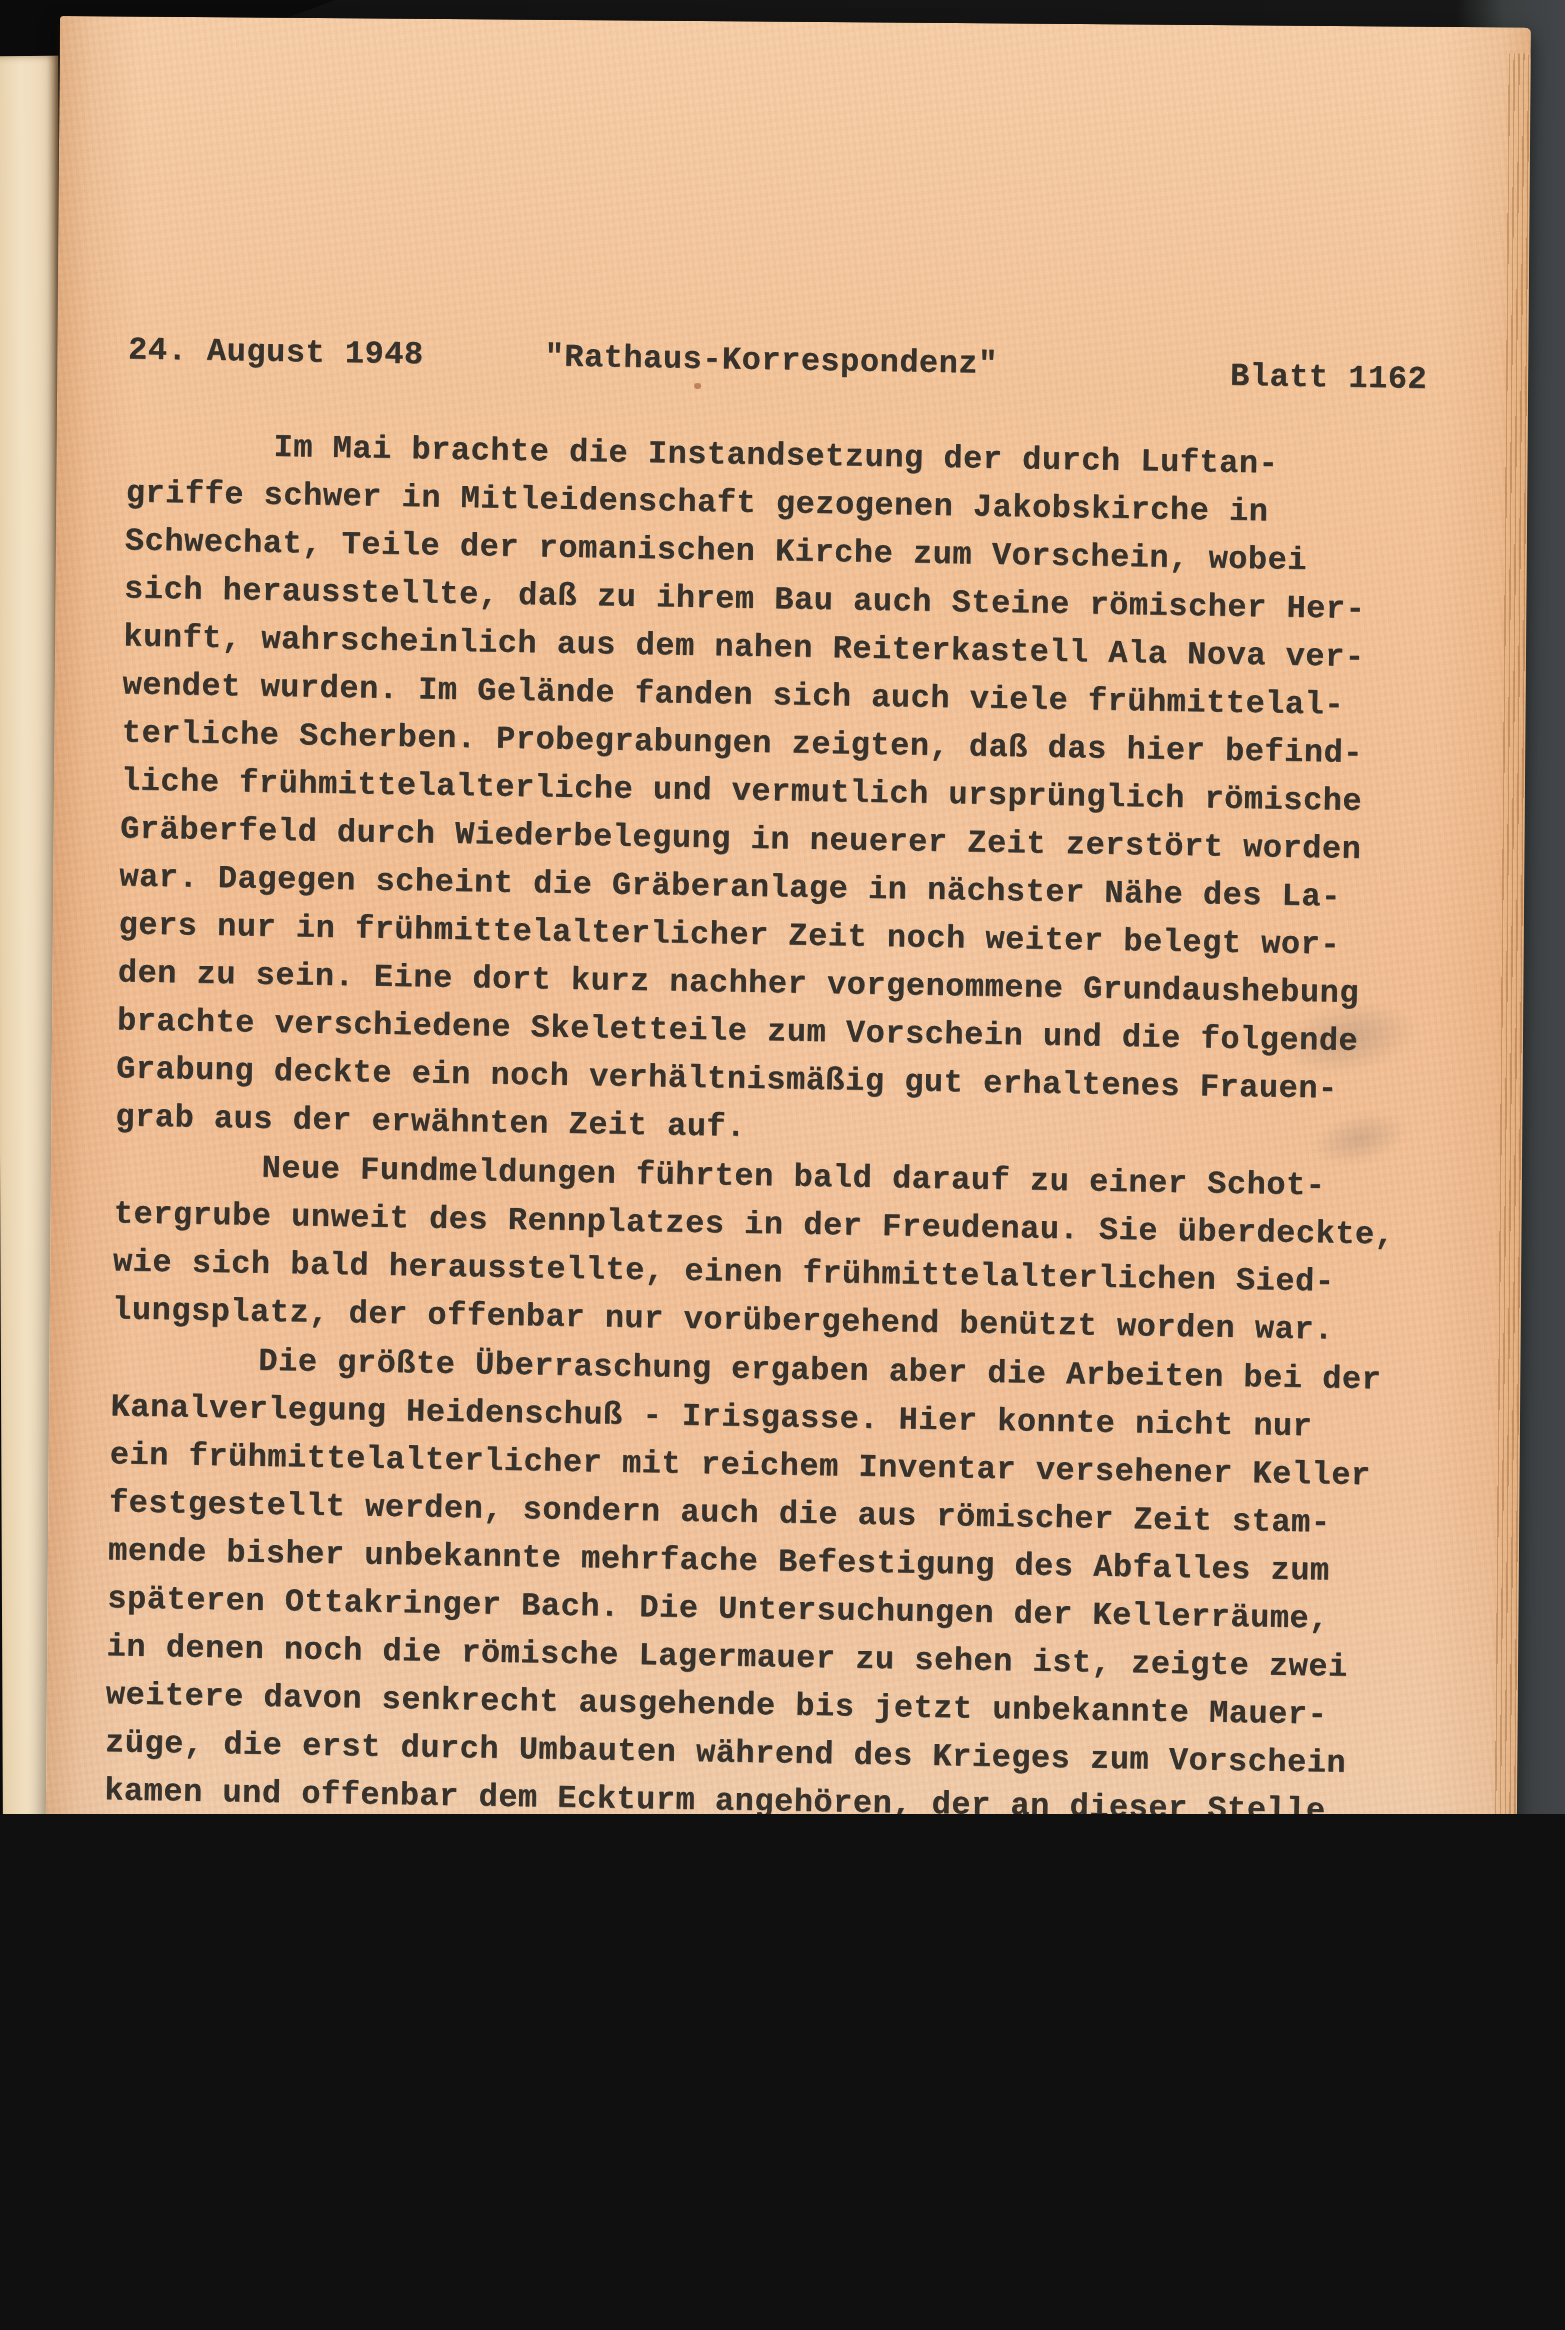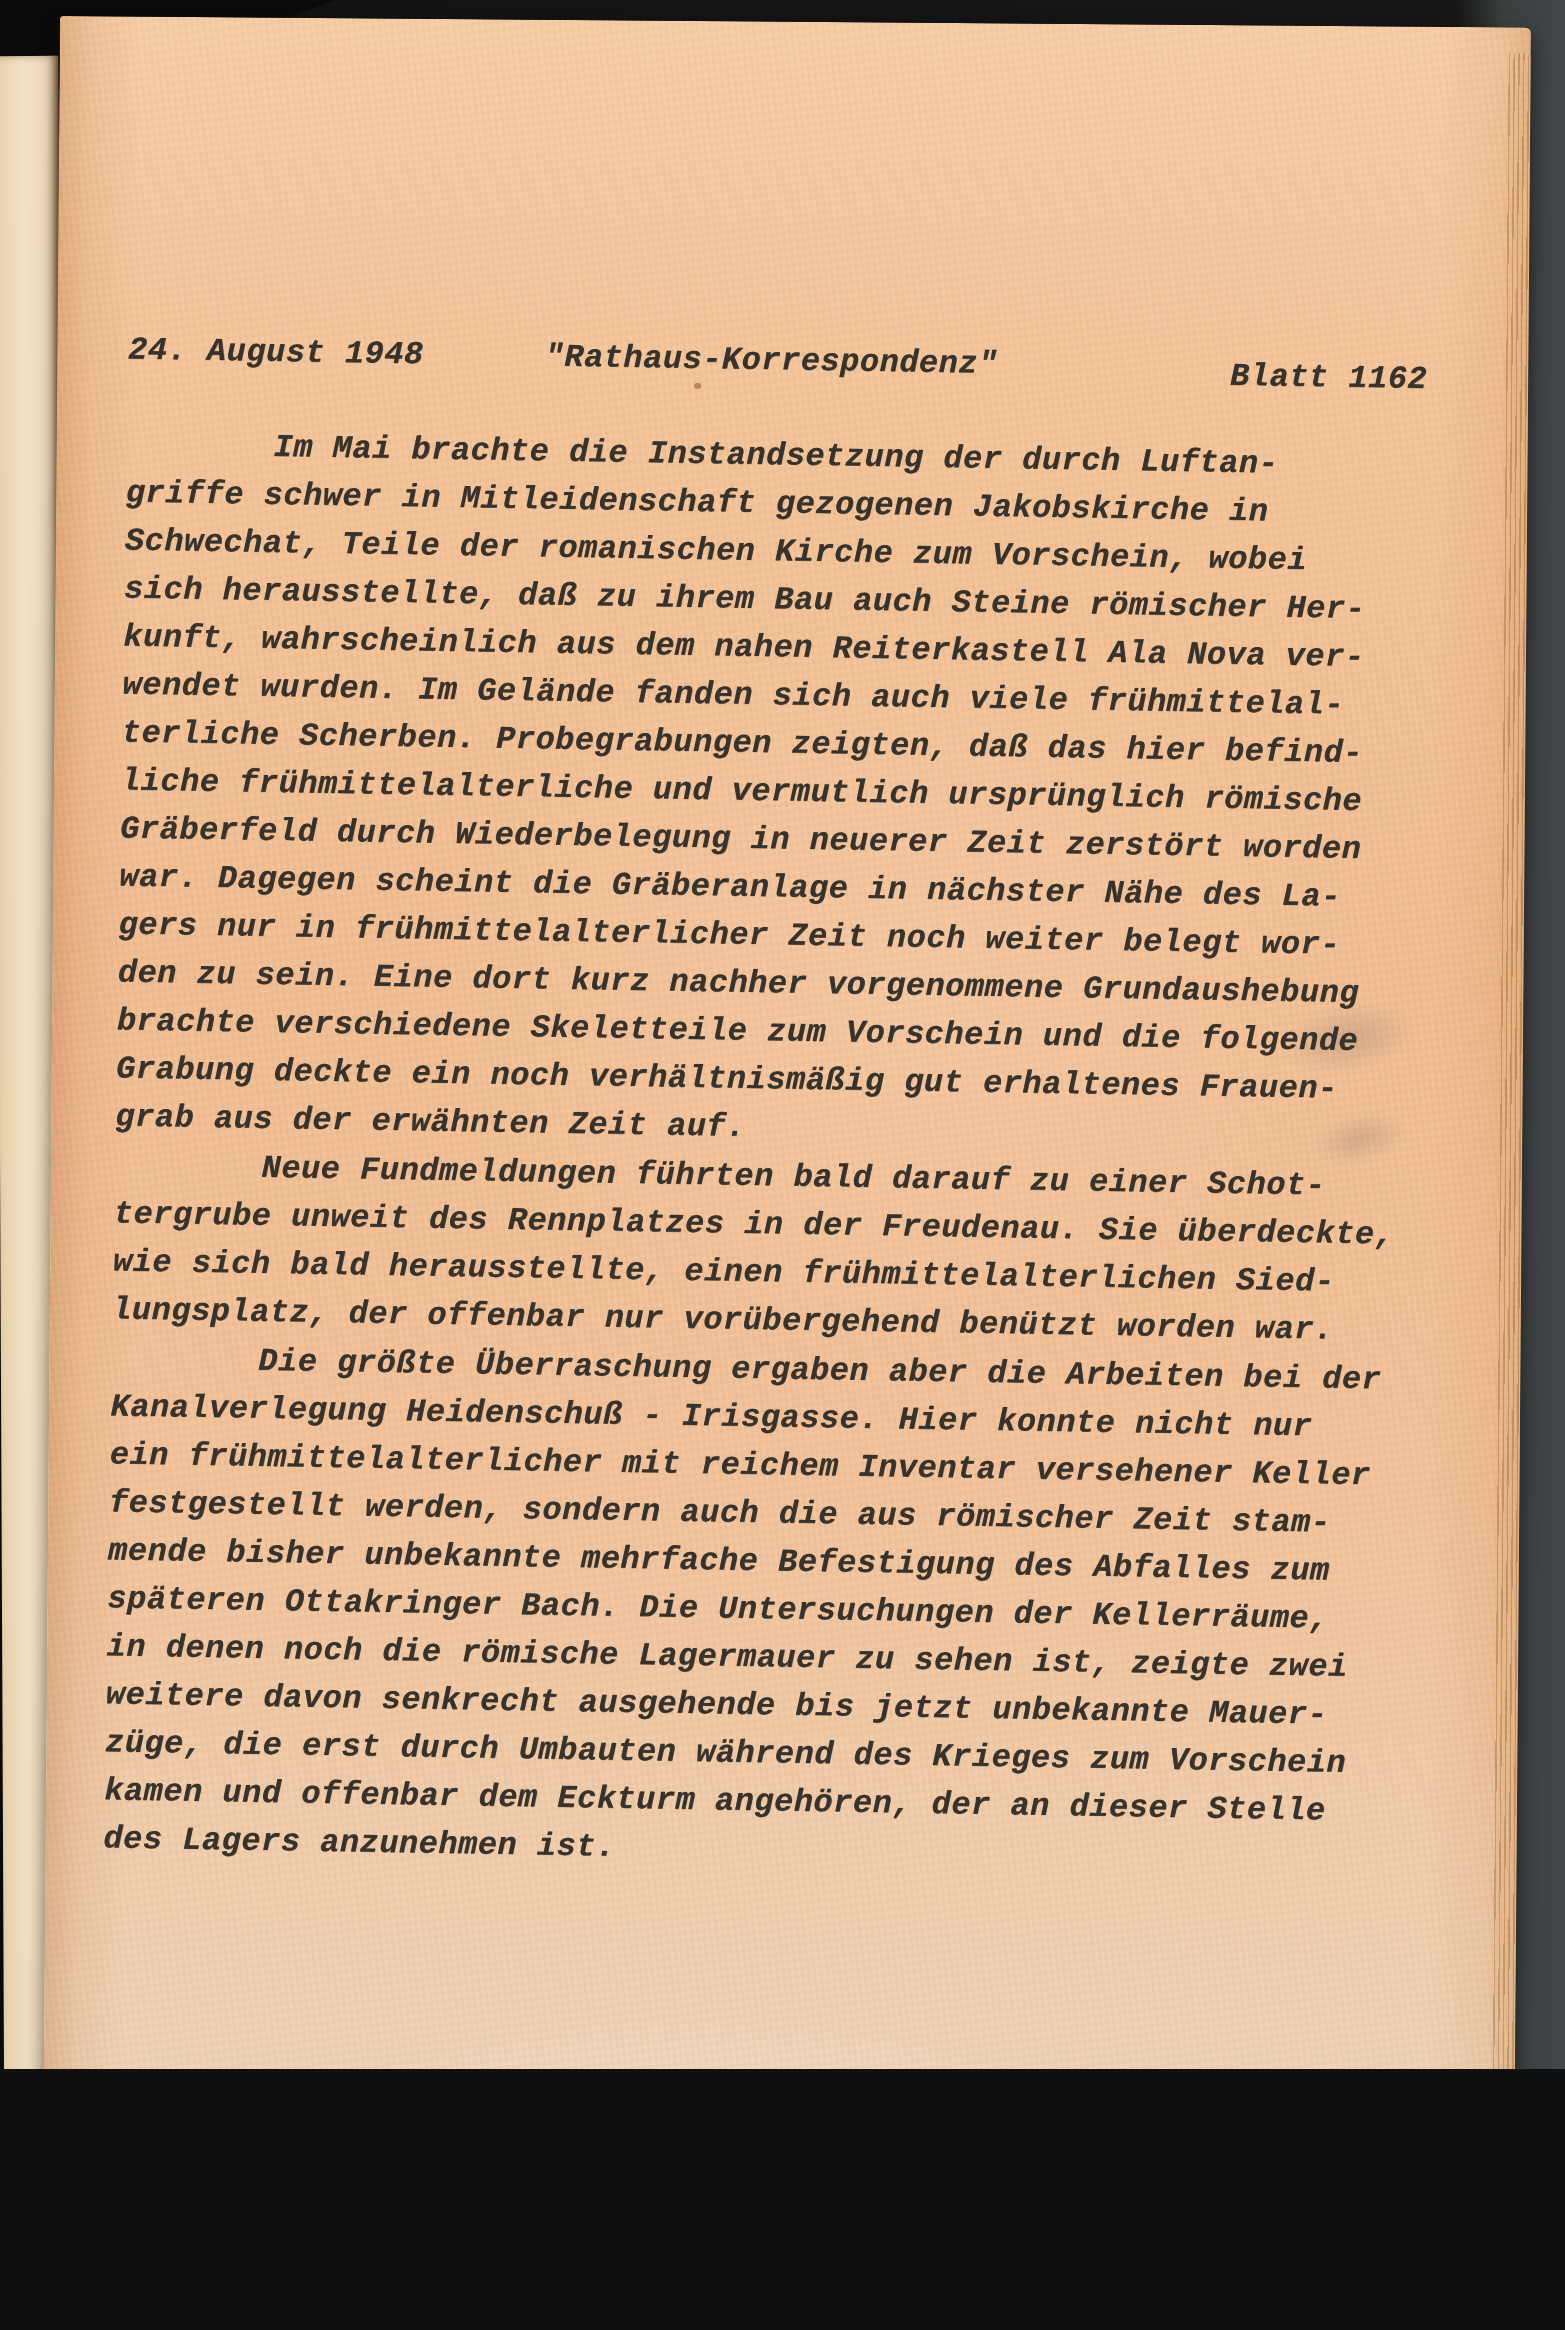--- a/index.html
+++ b/index.html
@@ -1,22 +1,21 @@
 <!DOCTYPE html>
 <html style="font-size:7.7px"><head>
 <meta charset="utf-8">
 <style>
   html,body{margin:0;padding:0;background:#101010;}
   .scene{
     position:relative;
-    width:1566px;height:2069px;
+    width:1566px;height:1814px;
     overflow:hidden;
     background:linear-gradient(90deg,#0a0a0a 0%,#121212 5%,#161616 93%,#3b3f3f 96%,#42464a 100%);
     font-family:"Liberation Mono","DejaVu Sans Mono",monospace;
-    font-style:italic;
   }
   
   .corner-wedge{
     position:absolute;left:0;top:0;width:335px;height:124px;
     background:#0b0b0b;
     clip-path:polygon(0 0,100% 0,0 100%);
   }
   
   .prev-page{
     position:absolute;left:0;top:56px;width:63px;height:2195px;

